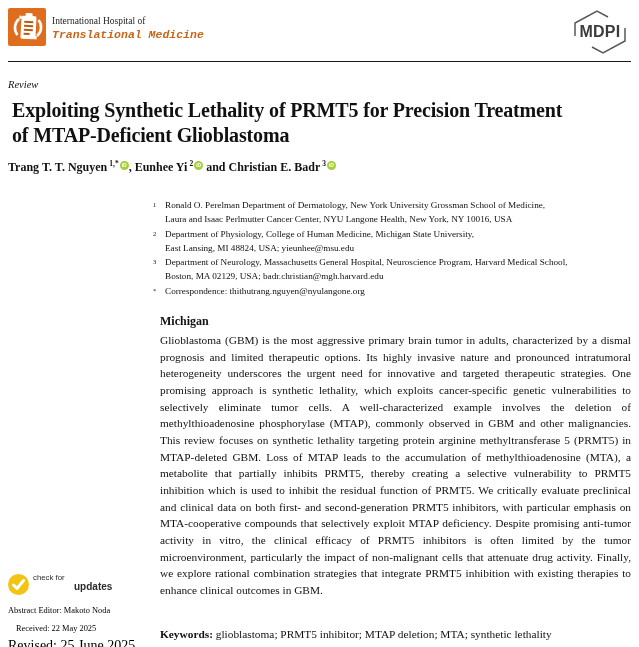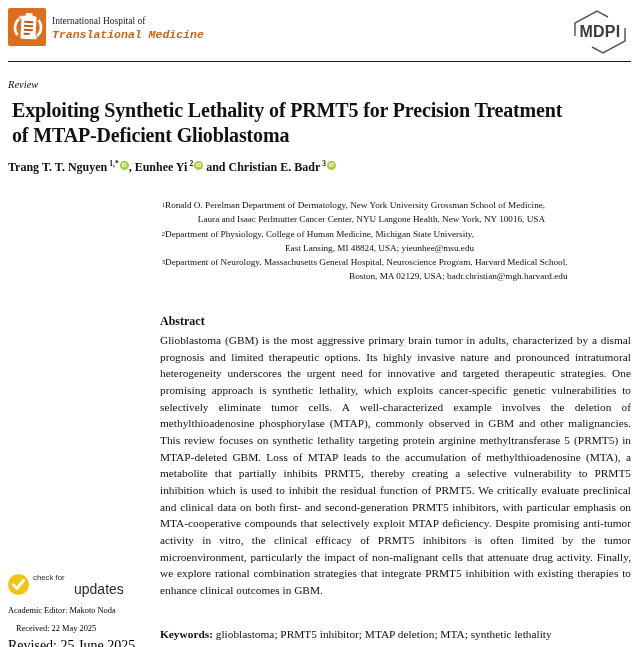--- a/index.html
+++ b/index.html
@@ -21,37 +21,37 @@
   .review-label{position:absolute;left:8px;top:79px;font-size:10.5px;font-style:italic;color:#111;}
   .article-title{position:absolute;left:8px;top:94px;width:626px;margin:4px;
     font-size:20px;font-weight:bold;line-height:24.5px;letter-spacing:-0.15px;color:#111;white-space:pre-line;}
   .authors{position:absolute;left:8px;top:159px;font-size:12px;font-weight:bold;color:#111;}
   .authors sup{font-size:7.5px;margin-left:2px;}
   .orcid{display:inline-block;width:9px;height:9px;border-radius:50%;background:#a6ce39;color:#fff;
     font-family:"Liberation Sans",sans-serif;font-size:5px;font-weight:bold;line-height:9px;text-align:center;
     vertical-align:4px;margin-left:1px;}
   .sep{font-weight:bold;}
   
-  .affils{position:absolute;left:153px;top:198px;width:478px;font-size:9.2px;line-height:14.3px;color:#111;text-align:right;}
+  .affils{position:absolute;left:153px;top:198px;width:478px;font-size:9.2px;line-height:14.3px;color:#111;}
   .affil-row{display:flex;}
   .affil-marker{flex:none;width:12px;}
   .affil-marker sup{font-size:6.5px;}
   .affil-text{white-space:pre-line;}
   
   .abstract-heading{position:absolute;left:160px;top:314px;font-size:12px;font-weight:bold;color:#111;}
   .abstract-body{position:absolute;left:160px;top:332px;width:471px;font-size:11.35px;line-height:16.65px;
     text-align:justify;color:#111;}
   .keywords{position:absolute;left:160px;top:628px;width:471px;font-size:11.35px;color:#111;}
   .keywords .kw-label{font-weight:bold;}
   
   .check-badge{position:absolute;left:8px;top:574px;display:flex;align-items:flex-start;cursor:pointer;}
   .check-circle{width:21px;height:21px;flex:none;}
   .check-text{margin-left:4px;font-family:"Liberation Sans",sans-serif;color:#2b2b2b;line-height:1.05;}
   .check-line1{font-size:7.8px;display:block;}
-  .check-line2{font-size:14px;font-weight:normal;display:block;padding-left:41px;}
+  .check-line2{font-size:10px;font-weight:bold;display:block;padding-left:41px;}
   .side-editor{position:absolute;left:8px;top:606px;font-size:8.4px;color:#000;}
   .side-received{position:absolute;left:8px;top:624px;font-size:8.4px;color:#000;padding-left:8px;}
   .side-revised{position:absolute;left:8px;top:638px;font-size:14px;color:#000;}
 </style>
 </head>
 <body>
 
 <div class="logo-box">
   <svg width="38" height="38" viewBox="0 0 38 38">
     <rect x="13" y="8" width="15" height="23" rx="1.5" fill="#ffffff" transform="rotate(3 20 19)"></rect>
@@ -98,34 +98,38 @@
   <div class="affil-row">
     <span class="affil-marker"><sup>2</sup></span>
     <span class="affil-text">Department of Physiology, College of Human Medicine, Michigan State University,
 East Lansing, MI 48824, USA; yieunhee@msu.edu</span>
   </div>
   <div class="affil-row">
     <span class="affil-marker"><sup>3</sup></span>
     <span class="affil-text">Department of Neurology, Massachusetts General Hospital, Neuroscience Program, Harvard Medical School,
 Boston, MA 02129, USA; badr.christian@mgh.harvard.edu</span>
   </div>
+  <div class="affil-row">
+    <span class="affil-marker"><sup>*</sup></span>
+    <span class="affil-text">Correspondence: thithutrang.nguyen@nyulangone.org</span>
+  </div>
 </div>
 
-<div class="abstract-heading">Abstract</div>
+<div class="abstract-heading">Michigan</div>
 <div class="abstract-body">Glioblastoma (GBM) is the most aggressive primary brain tumor in adults, characterized by a dismal prognosis and limited therapeutic options. Its highly invasive nature and pronounced intratumoral heterogeneity underscores the urgent need for innovative and targeted therapeutic strategies. One promising approach is synthetic lethality, which exploits cancer-specific genetic vulnerabilities to selectively eliminate tumor cells. A well-characterized example involves the deletion of methylthioadenosine phosphorylase (MTAP), commonly observed in GBM and other malignancies. This review focuses on synthetic lethality targeting protein arginine methyltransferase 5 (PRMT5) in MTAP-deleted GBM. Loss of MTAP leads to the accumulation of methylthioadenosine (MTA), a metabolite that partially inhibits PRMT5, thereby creating a selective vulnerability to PRMT5 inhibition which is used to inhibit the residual function of PRMT5. We critically evaluate preclinical and clinical data on both first- and second-generation PRMT5 inhibitors, with particular emphasis on MTA-cooperative compounds that selectively exploit MTAP deficiency. Despite promising anti-tumor activity in vitro, the clinical efficacy of PRMT5 inhibitors is often limited by the tumor microenvironment, particularly the impact of non-malignant cells that attenuate drug activity. Finally, we explore rational combination strategies that integrate PRMT5 inhibition with existing therapies to enhance clinical outcomes in GBM.</div>
 
 <div class="keywords">
   <span class="kw-label">Keywords:</span><span> glioblastoma; PRMT5 inhibitor; MTAP deletion; MTA; synthetic lethality</span>
 </div>
 
 <div class="check-badge">
   <svg class="check-circle" width="21" height="21" viewBox="0 0 21 21">
     <circle cx="10.5" cy="10.5" r="10.5" fill="#f2c413"></circle>
     <path d="M5.5,11 L9,14.5 L15.5,6.5" fill="none" stroke="#ffffff" stroke-width="3" stroke-linecap="round" stroke-linejoin="round"></path>
   </svg>
   <span class="check-text">
     <span class="check-line1">check for</span>
     <span class="check-line2">updates</span>
   </span>
 </div>
-<div class="side-editor">Academic Editor: Makoto Noda</div>
+<div class="side-editor">Abstract Editor: Makoto Noda</div>
 <div class="side-received">Received: 22 May 2025</div>
 <div class="side-revised">Revised: 25 June 2025</div>
 
 </body></html>

